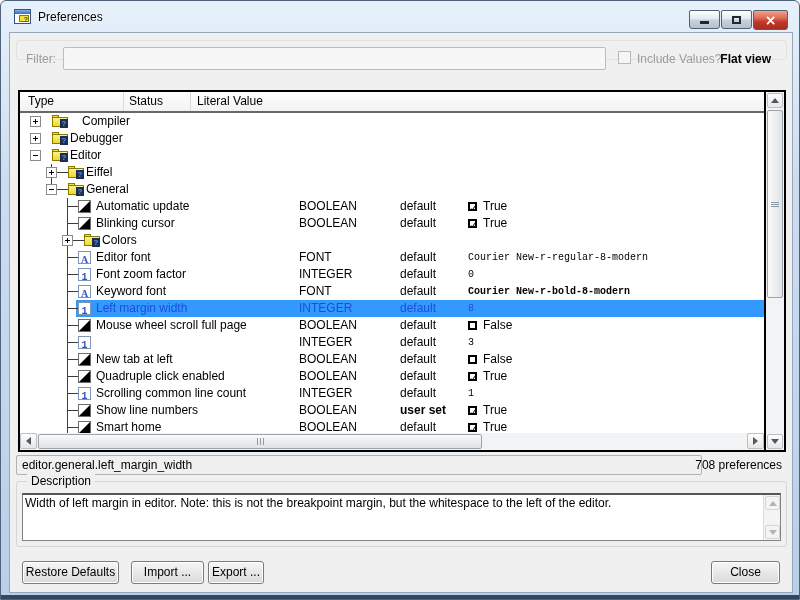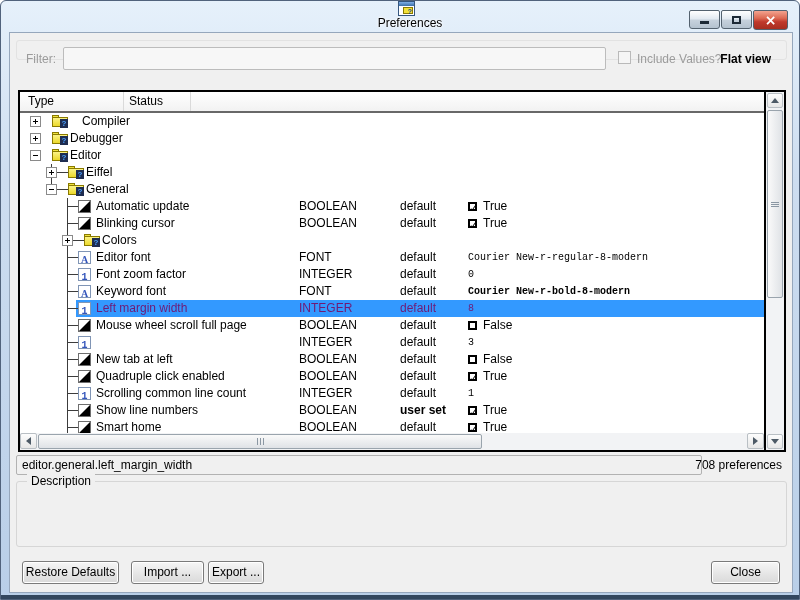--- a/index.html
+++ b/index.html
@@ -4,21 +4,21 @@
 <style>
   * { margin:0; padding:0; box-sizing:border-box; }
   html,body { width:800px; height:600px; overflow:hidden; font-family:"Liberation Sans",sans-serif; }
 
   .window { position:relative; width:800px; height:600px;
     background:linear-gradient(180deg,#e6f1fb 0%,#cdddf0 30%,#b9cfe8 100%);
     border:1px solid #51637c; border-radius:6px 6px 0 0; }
   .window::after { content:""; position:absolute; left:0; right:0; bottom:0; height:4px; background:#33475e; }
 
   .titlebar { position:absolute; left:0; top:0; right:0; height:31px; display:flex; align-items:center;
-    padding-left:13px; border-radius:6px 6px 0 0;flex-direction:column; }
+    padding-left:13px; border-radius:6px 6px 0 0; }
   .title-text { font-size:12px; color:#000; margin-left:7px; text-shadow:0 0 4px #fff,0 0 2px #fff; }
 
   .app-icon { position:relative; width:17px; height:15px; background:#fff; border:1px solid #35567e; }
   .app-icon .bar { position:absolute; left:0; top:0; right:0; height:4px; background:linear-gradient(#7fb0e8,#3a6ea5); }
   .app-icon .fold { position:absolute; right:1px; bottom:1px; width:10px; height:7px; background:#f2e23a; border:1px solid #8a7a00; }
   .app-icon .q { position:absolute; right:2px; bottom:0px; font-size:7px; font-weight:bold; color:#1b3f8f; line-height:7px; }
 
   .win-btns { position:absolute; top:9px; right:11px; display:flex; gap:1px; }
   .wbtn { height:19px; border:1px solid #54626f; display:flex; align-items:center; justify-content:center; border-radius:2px 2px 3px 3px; }
   .wbtn.min,.wbtn.max { width:31px; background:linear-gradient(#ffffff,#e3eaf1 45%,#c6d1dc 55%,#b4c2cf); }
@@ -43,21 +43,21 @@
   .grid-header { height:21px; display:flex; background:linear-gradient(#ffffff,#f2f2f2); border-bottom:2px solid #686868; flex:none; }
   .hcell { font-size:12px; color:#000; line-height:19px; border-right:1px solid #dadada; overflow:hidden; white-space:nowrap; }
   .hc-name { width:271px; padding-left:13px; }
   .hc-type { width:104px; padding-left:8px; }
   .hc-status { width:67px; padding-left:5px; }
   .hc-literal { flex:1; padding-left:6px; border-right:none; }
   .grid-rows { height:320px; overflow:hidden; background:#fff; flex:none; }
 
   .row { position:relative; height:17px; background:#fff; font-size:12px; color:#000; }
   .row .sel { position:absolute; left:56px; right:0; top:0; bottom:0; background:#3399ff; z-index:0; }
-  .row.is-sel .cellt { color:#701a75; }
+  .row.is-sel .cellt { color:#1d4ed8; }
   .vl { position:absolute; width:1px; background:#3c3c3c; z-index:1; }
   .hl { position:absolute; height:1px; top:8px; background:#3c3c3c; z-index:1; }
   .ebox { position:absolute; top:3px; width:11px; height:11px; background:#fff; border:1px solid #8a8a8a; z-index:2; }
   .ebox::before { content:""; position:absolute; left:2px; right:2px; top:4px; height:1px; background:#000; }
   .ebox.plus::after { content:""; position:absolute; top:2px; bottom:2px; left:4px; width:1px; background:#000; }
 
   .folder { position:absolute; top:2px; width:16px; height:12px; z-index:2; }
   .folder .tab { position:absolute; left:0; top:0; width:7px; height:4px; background:#f0e43a; border:1px solid #8a7a00; border-bottom:none; }
   .folder .body { position:absolute; left:0; top:2px; width:16px; height:10px; background:linear-gradient(#fbf386,#ecd92a); border:1px solid #8a7a00; }
   .folder .badge { position:absolute; right:0px; bottom:-1px; width:8px; height:9px; background:#1e2c50; color:#4aa0ff; font-size:8px; font-weight:bold; line-height:9px; text-align:center; z-index:3; }
@@ -144,20 +144,21 @@
       <span class="inc-cb"></span>
       <span class="inc-label">Include Values?</span>
       <span class="flat-view">Flat view</span>
     </div>
 
     <div class="grid">
       <div class="grid-main">
         <div class="grid-header">
           <div class="hcell hc-type">Type</div>
           <div class="hcell hc-status">Status</div>
+          <div class="hcell hc-literal">Literal Value</div>
         </div>
         <div class="grid-rows" id="rows">
             <div class="row">
               <div class="ebox plus" style="left: 10px;"></div>
               <div class="folder" style="left: 32px;">
                 <div class="tab"></div>
                 <div class="body"></div>
                 <div class="badge">?</div>
               </div>
               <div class="nlabel cellt" style="left: 62px;">Compiler</div>
@@ -391,20 +392,31 @@
             <div class="arr down"></div>
           </div>
       </div>
     </div>
 
     <div class="status-field">editor.general.left_margin_width</div>
     <div class="pref-count">708 preferences</div>
 
     <div class="desc-group">
       <span class="desc-label">Description</span>
+      <div class="desc-box">
+        <div class="desc-text">Width of left margin in editor.  Note: this is not the breakpoint margin, but the whitespace to the left of the editor.</div>
+        <div class="desc-scroll">
+          <div class="sbtn" style="top:1px;">
+              <div class="arr up"></div>
+            </div>
+          <div class="sbtn" style="bottom:1px;">
+              <div class="arr down"></div>
+            </div>
+        </div>
+      </div>
     </div>
 
     <div class="pbtn b-restore">Restore Defaults</div>
     <div class="pbtn b-import">Import ...</div>
     <div class="pbtn b-export">Export ...</div>
     <div class="pbtn b-close">Close</div>
   </div>
 </div>
 
 </body></html>

